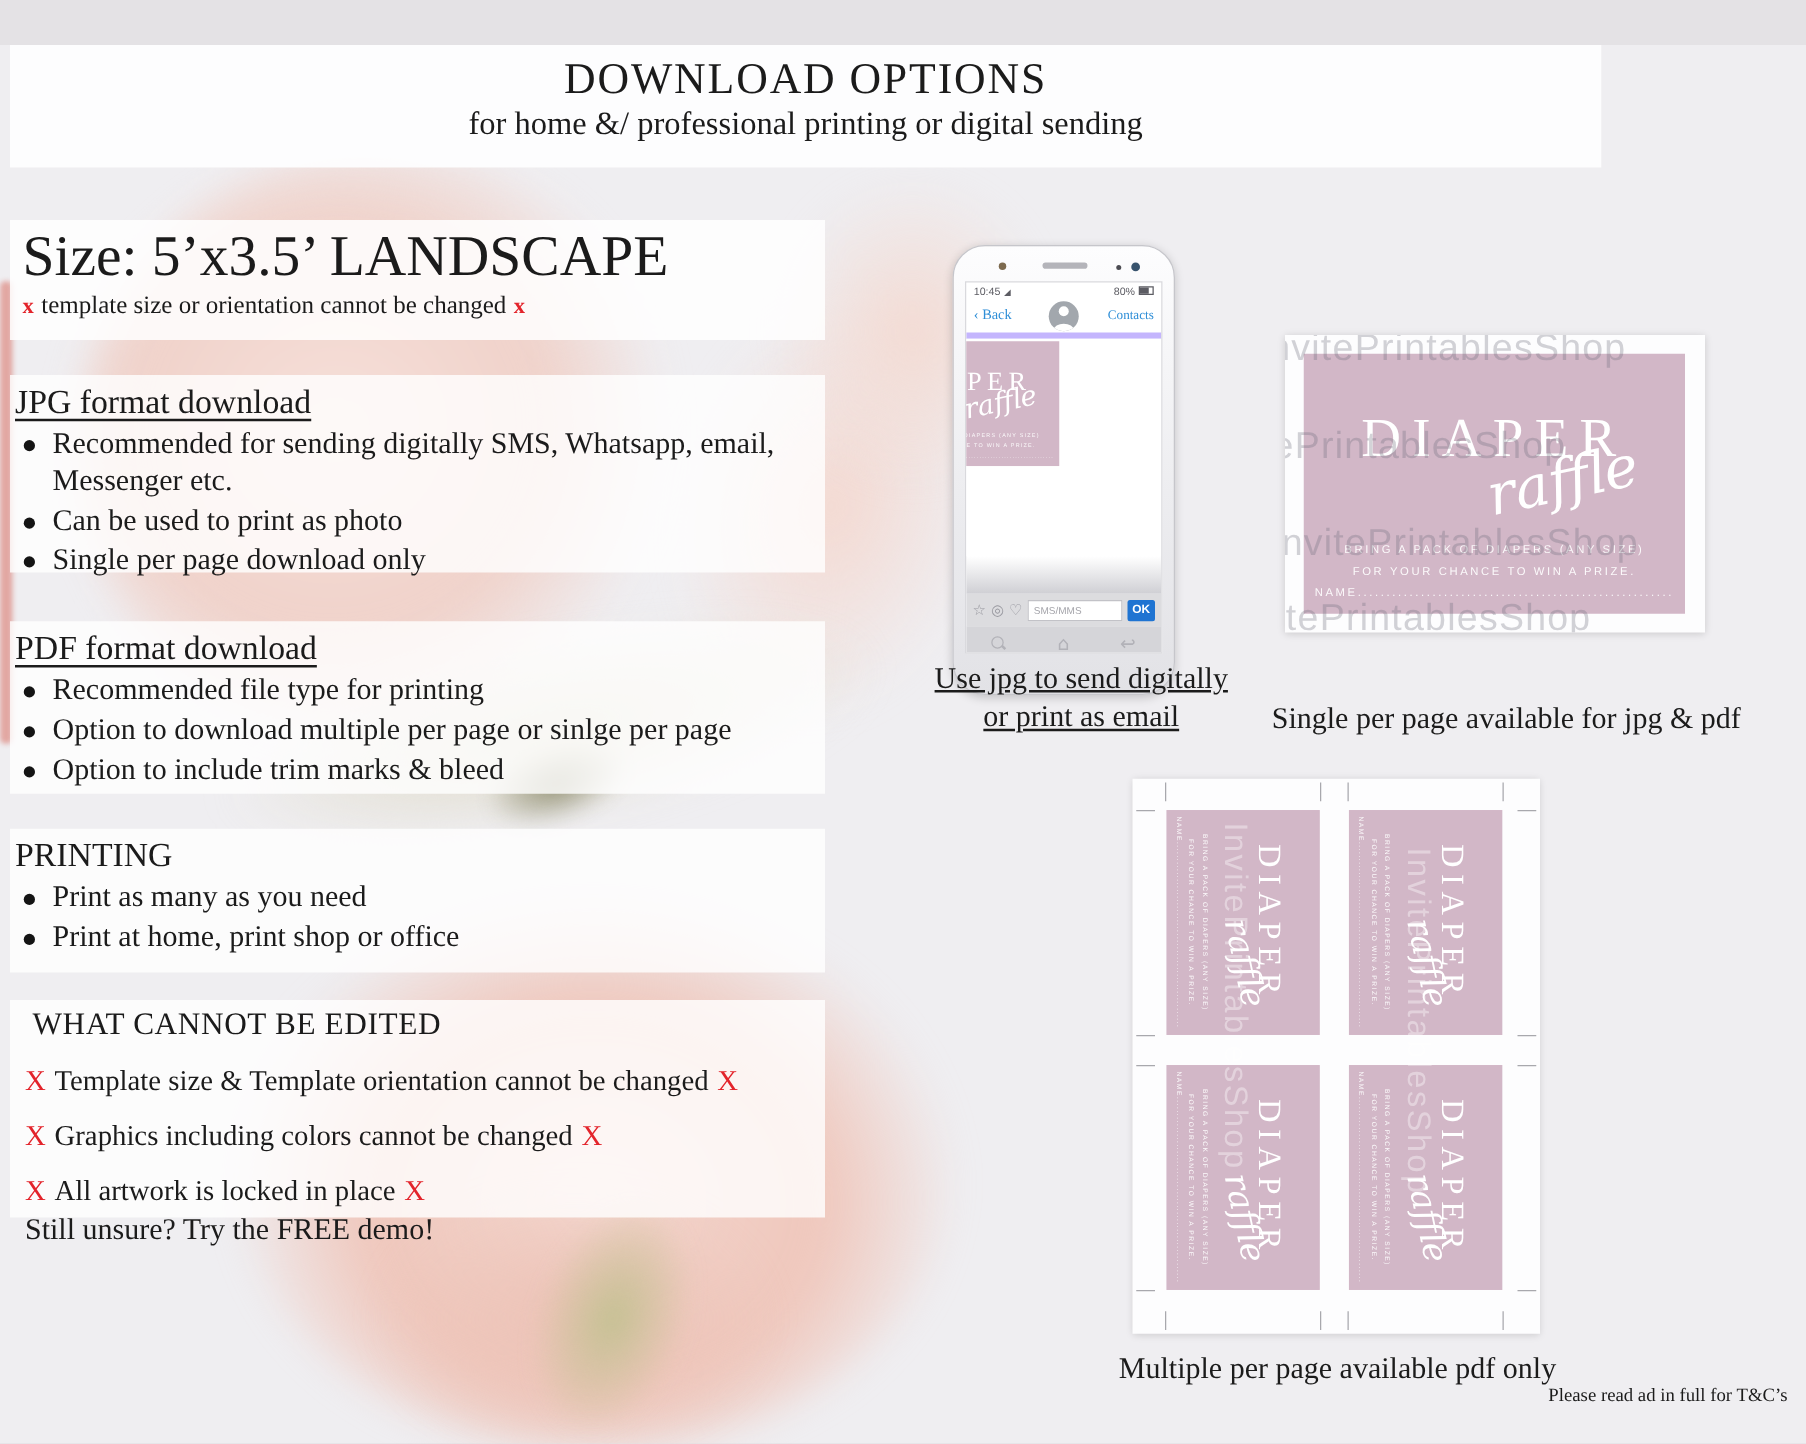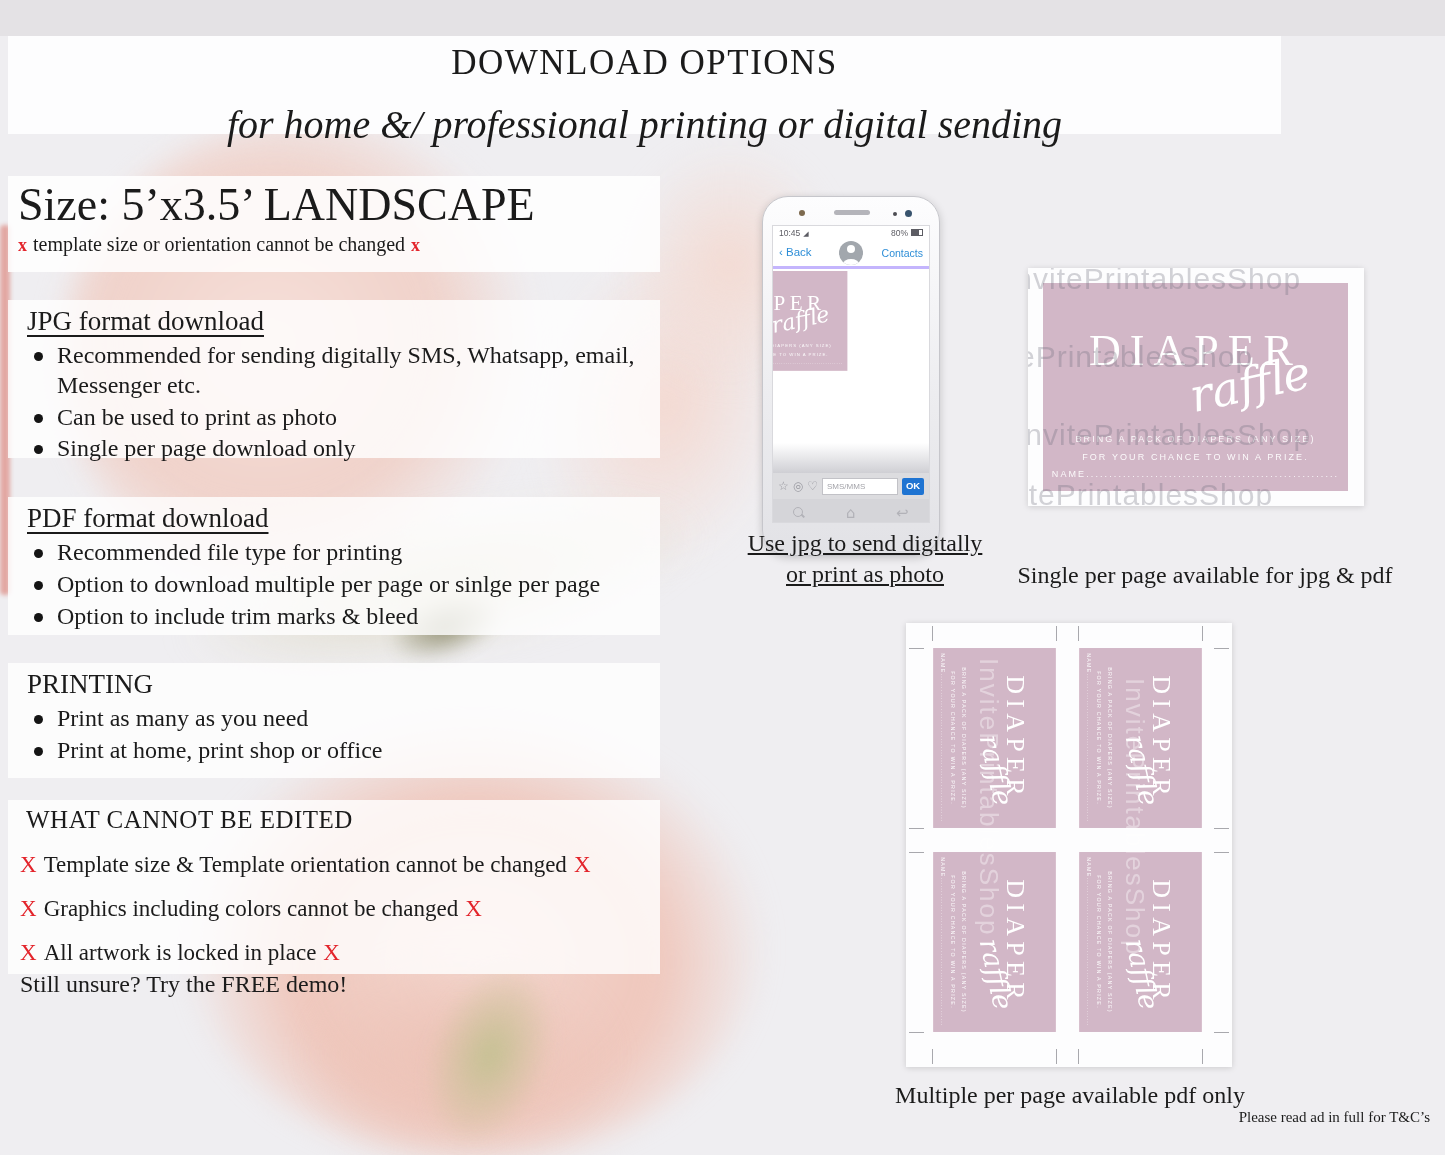--- a/index.html
+++ b/index.html
@@ -14,30 +14,30 @@
   .b4{left:385px;top:595px;width:120px;height:64px;background:radial-gradient(ellipse,#76744f 0%,rgba(118,116,79,0) 70%);filter:blur(7px);opacity:.75;transform:rotate(-18deg);}
   .b5{left:190px;top:720px;width:570px;height:440px;background:radial-gradient(ellipse at 50% 55%,#f4d8d0 0%,#efc7bc 45%,rgba(239,199,188,0) 73%);}
   .b6{left:300px;top:950px;width:320px;height:210px;background:radial-gradient(ellipse,#ecc2b6 0%,rgba(236,194,182,0) 70%);}
   .b7{left:0;top:225px;width:10px;height:370px;background:#e2a7a2;filter:blur(2px);border-radius:4px;}
   .b8{left:430px;top:960px;width:120px;height:190px;background:radial-gradient(ellipse,#c5c193 0%,rgba(197,193,147,0) 70%);transform:rotate(20deg);filter:blur(8px);}
   
   .z{position:absolute;z-index:1;}
   .topband{left:0;top:0;width:1445px;height:36px;background:#e4e2e5;}
   .titlebox{left:8px;top:36px;width:1273px;height:98px;background:rgba(253,253,254,.97);text-align:center;}
   .title{font-size:35px;letter-spacing:1.5px;margin-top:7px;}
-  .subtitle{font-size:40px;margin-top:18px;font-style:italic;}
+  .subtitle{font-size:26px;margin-top:1px;}
   .whitebox{background:rgba(255,255,255,.8);}
   .sizebox{left:8px;top:176px;width:652px;height:96px;background:rgba(255,255,255,.85);padding:2px 10px;box-sizing:border-box;}
   .sizetitle{font-size:46px;line-height:1.17;}
   .sizenote{font-size:20px;margin-top:1px;}
   .rx{color:var(--red,#e3242b);margin:0 7px;}
   .rx:first-child{margin-left:0;}
   .rxl{color:var(--red,#e3242b);font-weight:bold;font-size:18px;margin:0 6px 0 0;}
   .rxl2{color:var(--red,#e3242b);font-weight:bold;font-size:18px;margin:0 0 0 6px;}
-  .secbox{left:8px;width:652px;padding:6px 19px;box-sizing:border-box;}
+  .secbox{left:8px;width:652px;padding:6px 4px;box-sizing:border-box;}
   .jpgbox{top:300px;height:158px;}
   .pdfbox{top:497px;height:138px;}
   .prnbox{top:663px;height:115px;}
   .secheading{font-size:27px;}
   .u{text-decoration:underline;text-underline-offset:5px;}
   ul.bullets{margin:4px 0 0 0;padding:0;list-style:none;}
   ul.bullets li{position:relative;padding-left:30px;font-size:24px;line-height:1.24;margin-top:2px;}
   ul.bullets li::before{content:"";position:absolute;left:7px;top:11px;width:9px;height:9px;border-radius:50%;background:#141414;}
   .cannotbox{left:8px;top:800px;width:652px;height:174px;padding:6px 12px;box-sizing:border-box;background:rgba(255,255,255,.8);}
   .cannot-heading{font-size:25px;letter-spacing:.5px;padding-left:6px;}
@@ -55,22 +55,22 @@
   .cam-dot{position:absolute;left:36px;top:13px;width:6px;height:6px;border-radius:50%;background:#7d6a4f;}
   .speaker{position:absolute;left:71px;top:13px;width:36px;height:5px;border-radius:3px;background:#b4b4ba;}
   .sensor1{position:absolute;right:42px;top:15px;width:4px;height:4px;border-radius:50%;background:#4c4c52;}
   .sensor2{position:absolute;right:27px;top:13px;width:7px;height:7px;border-radius:50%;background:#38536d;}
   .screen{position:absolute;left:9px;top:28px;width:158px;height:298px;background:#fff;border:1px solid #d9d9dd;box-sizing:border-box;overflow:hidden;}
   .statusbar{height:14px;display:flex;justify-content:space-between;align-items:center;padding:0 6px;
              font-family:"Liberation Sans",sans-serif;font-size:8.5px;color:#5c5c63;}
   .signal-icon{font-size:7px;margin-left:3px;}
   .batt{display:inline-block;width:10px;height:5px;border:1px solid #5c5c63;margin-left:3px;position:relative;}
   .batt::after{content:"";position:absolute;left:0;top:0;width:7px;height:5px;background:#5c5c63;}
-  .navrow{position:relative;height:26px;border-bottom:3px solid #c4b5fd;
-          font-family:Liberation Sans, sans-serif;text-align:center;}
+  .navrow{position:relative;height:26px;border-bottom:5px solid #c4b5fd;
+          font-family:Liberation Serif, serif;text-align:center;}
   .back{position:absolute;left:6px;top:6px;font-size:11.5px;color:var(--phone-blue,#2e8ed7);}
   .contacts{position:absolute;right:6px;top:7px;font-size:10.5px;color:var(--phone-blue,#2e8ed7);}
   .avatar{position:absolute;left:50%;top:1px;transform:translateX(-50%);width:24px;height:24px;border-radius:50%;background:#a2a7ad;overflow:hidden;}
   .av-head{position:absolute;left:50%;top:4px;transform:translateX(-50%);width:8px;height:8px;border-radius:50%;background:#fff;}
   .av-body{position:absolute;left:50%;bottom:-4px;transform:translateX(-50%);width:16px;height:10px;border-radius:50% 50% 0 0;background:#fff;}
   .msg{position:relative;height:174px;background:#fff;}
   .phone-card-wrap{position:absolute;left:-72px;top:2px;transform:scale(0.48);}
   .fade{height:30px;background:linear-gradient(180deg,rgba(214,214,218,0),#cfcfd4);}
   .inputrow{height:26px;background:#dcdcdf;display:flex;align-items:center;gap:4px;padding:0 5px;box-sizing:border-box;}
   .picon{color:#9a9aa1;font-size:12px;line-height:1;font-family:"DejaVu Sans",sans-serif;}
@@ -218,21 +218,21 @@
             <span class="sg-handle"></span>
           </span>
         <span>⌂</span>
         <span>↩</span>
       </div>
     </div>
   </div>
 
   <div class="z cap cap-phone">
     <div>Use jpg to send digitally</div>
-    <div>or print as photo</div>
+    <div>or print as email</div>
   </div>
 
   <div class="z sheet">
     <div class="raffle-card">
       <div class="rc-title">DIAPER</div>
       <div class="rc-script">raffle</div>
       <div class="rc-lines">
         <div>BRING A PACK OF DIAPERS (ANY SIZE)</div>
         <div>FOR YOUR CHANCE TO WIN A PRIZE.</div>
         <div>NAME.......................................................</div>

